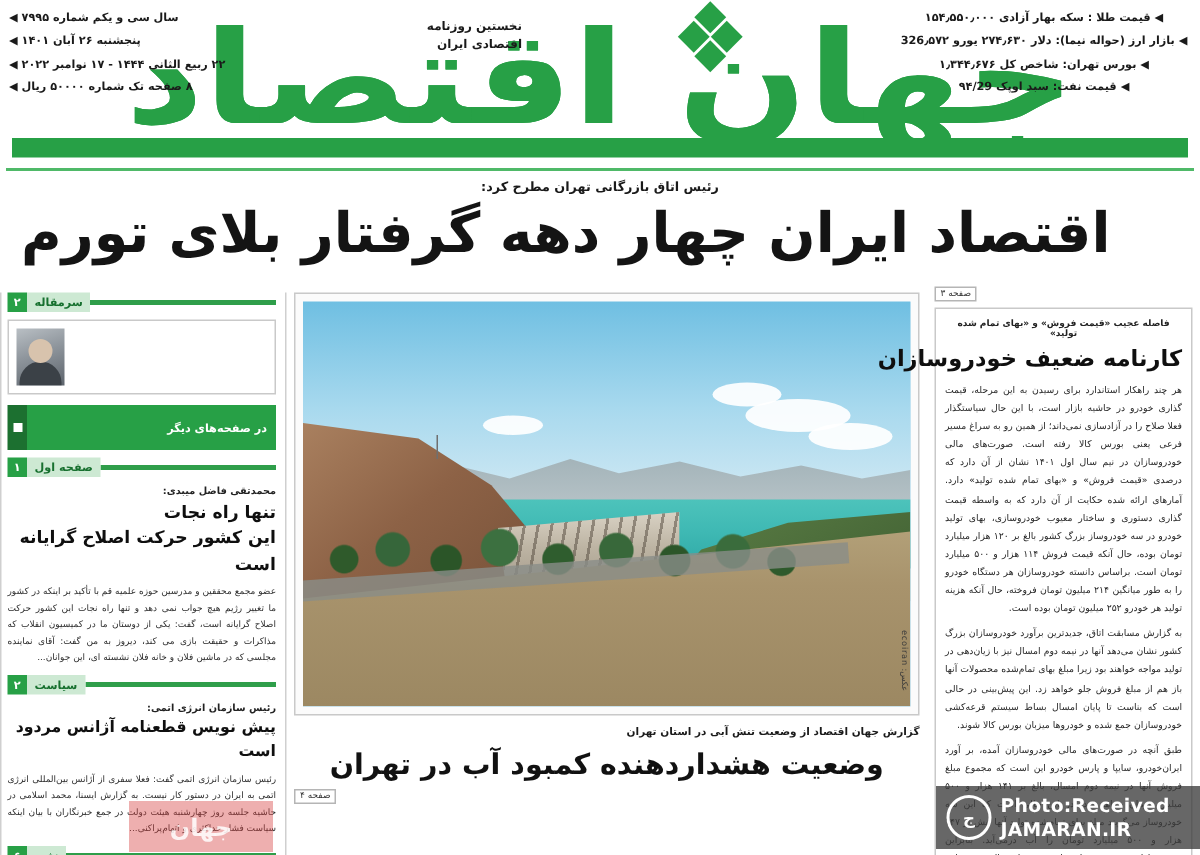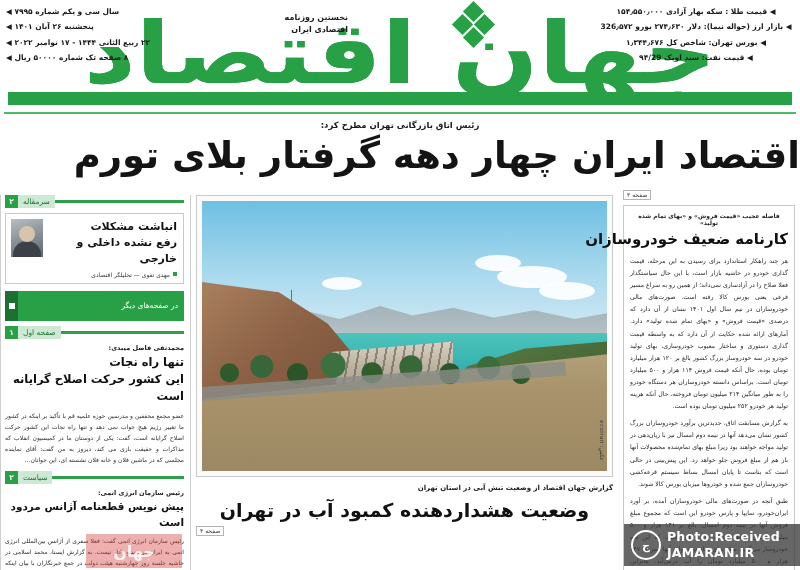--- a/index.html
+++ b/index.html
@@ -142,28 +142,29 @@
   .kicker {
     text-align: center;
     font-size: 8.5px;
     font-weight: bold;
     color: #1a1a1a;
     margin-top: 2px;
     letter-spacing: 0;
   }
 
   .main-headline {
-    text-align: right;
+    text-align: left;
     font-size: 37px;
     font-weight: bold;
     color: #141414;
     line-height: 1.18;
     margin-top: 4px;
     letter-spacing: -0.5px;
     white-space: nowrap;
+    padding-left: 14px;
   }
 
   
   .body-grid {
     position: absolute;
     top: 195px;
     left: 0;
     width: 800px;
     height: 375px;
     display: flex;
@@ -195,21 +196,21 @@
     font-weight: bold;
     display: flex;
     align-items: center;
     justify-content: center;
     flex: 0 0 13px;
   }
   .sec-bar .lbl {
     background: #cde9d3;
     color: #17702f;
     font-size: 7.5px;
-    font-weight: normal;
+    font-weight: bold;
     padding: 0 5px;
     display: flex;
     align-items: center;
     white-space: nowrap;
   }
   .sec-bar .fill {
     flex: 1;
     background: linear-gradient(to bottom, #ffffff 0%, #ffffff 38%, #2f9e4a 38%, #2f9e4a 62%, #ffffff 62%);
   }
   .sec-bar.solid {
@@ -641,27 +642,20 @@
       <div class="sidebar-inner">
 
         <div class="sec-bar">
           <span class="fill"></span>
           <span class="lbl">سرمقاله</span>
           <span class="num">۲</span>
         </div>
 
         <div class="edit-card">
           <div class="edit-photo"></div>
-          <div class="edit-body">
-            <div class="edit-title">انباشت مشکلات</div>
-            <div class="edit-title">رفع نشده داخلی و خارجی</div>
-            <div class="edit-byline">
-              <span class="sq"></span><span>مهدی تقوی — تحلیلگر اقتصادی</span>
-            </div>
-          </div>
         </div>
 
         <div class="sec-bar solid">
           <span class="lbl">در صفحه‌های دیگر</span>
           <span class="sq">
               <i></i>
             </span>
         </div>
 
         <div class="sec-bar">

